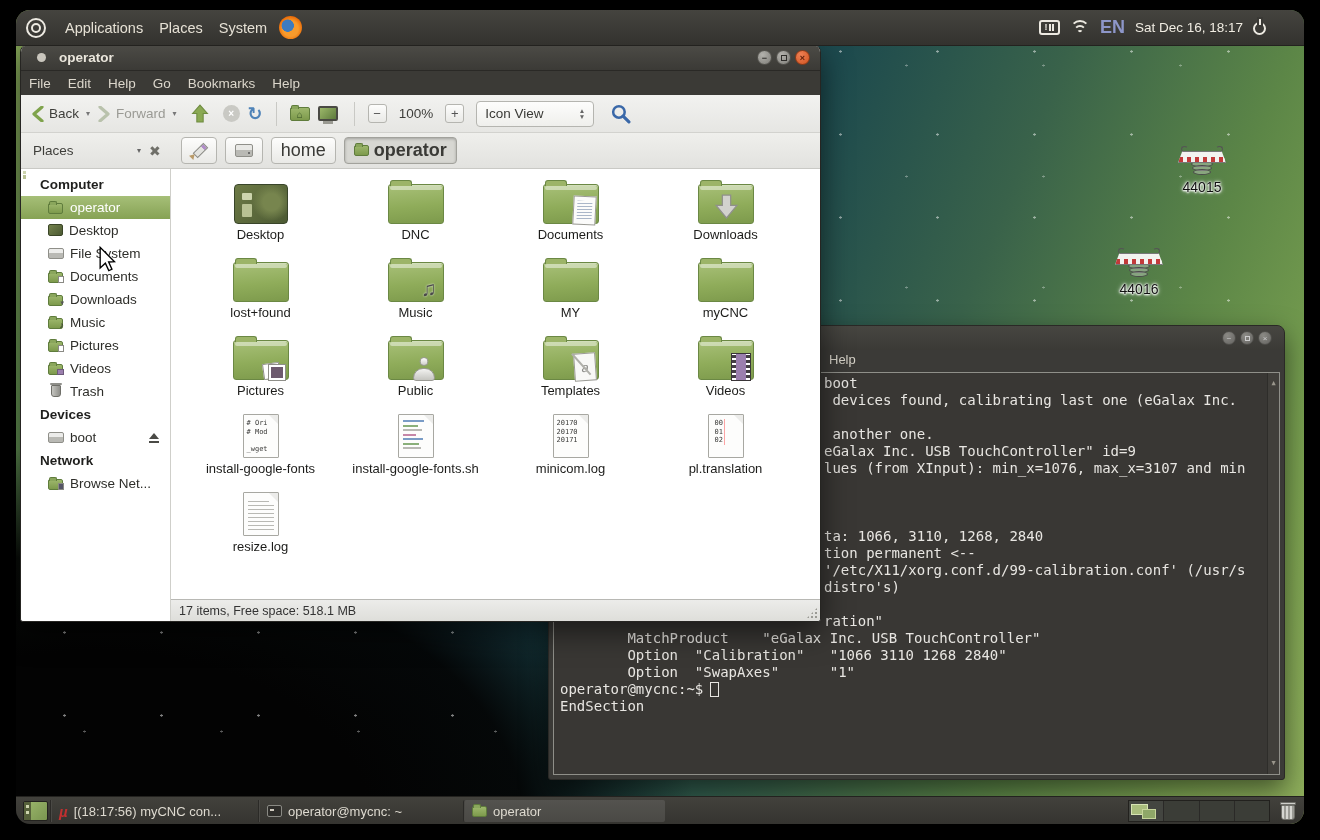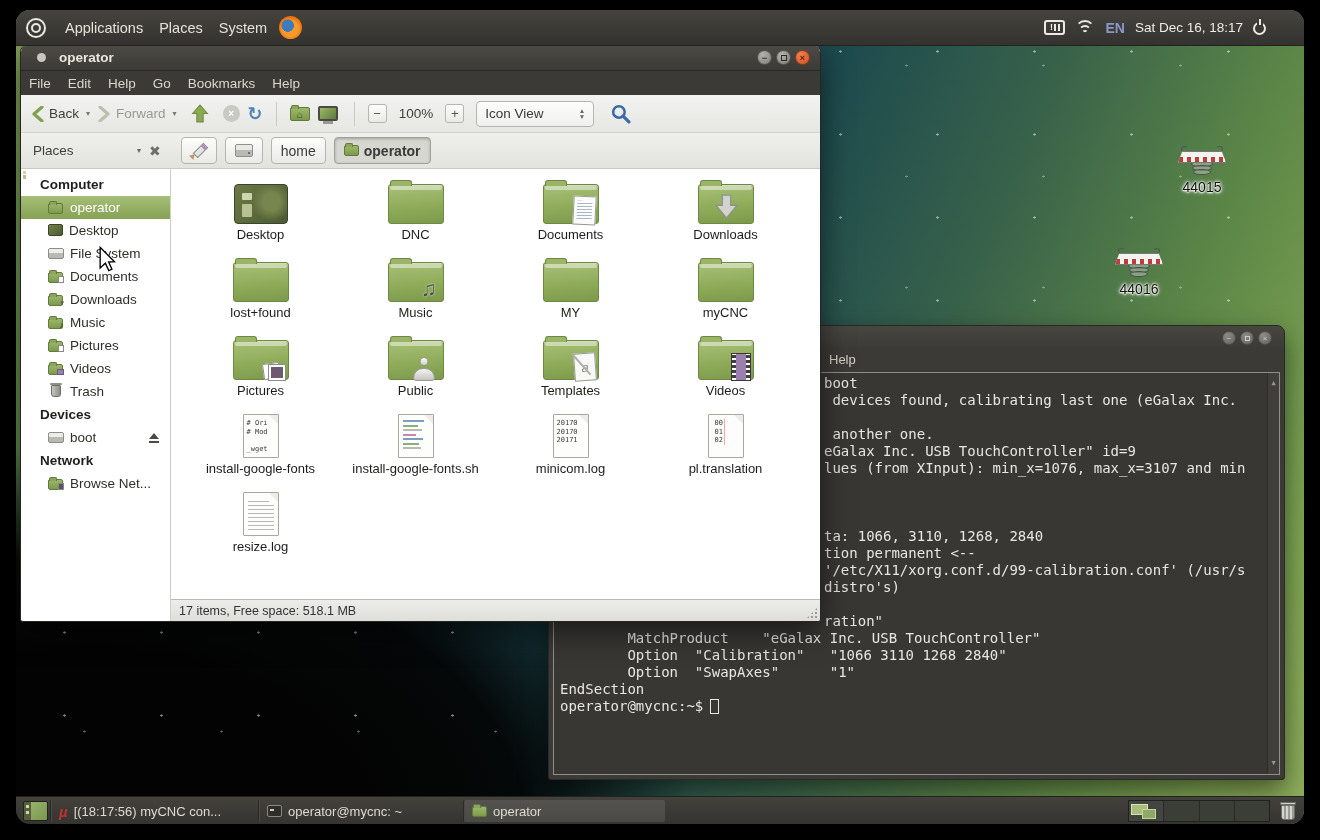--- a/index.html
+++ b/index.html
@@ -27,21 +27,21 @@
                radial-gradient(circle at 50% 55%, #f89b2c 0 45%, #e66000 78%, #cc4d00 100%);}
   .ptray{margin-left:auto;display:flex;align-items:center;gap:10px;}
   .kbi{width:21px;height:15px;border:2px solid #ece9e1;border-radius:3px;display:flex;align-items:center;justify-content:center;gap:1.5px;}
   .kbi b{font-size:9px;line-height:9px;color:#ece9e1;font-weight:bold;}
   .kbi i{width:2px;height:7px;background:#ece9e1;display:block;}
   .wifi{position:relative;width:20px;height:15px;overflow:hidden;}
   .wifi i{position:absolute;left:50%;transform:translateX(-50%);border:2px solid transparent;border-top-color:#ece9e1;border-radius:50%;}
   .wifi .a1{width:20px;height:20px;top:0px;}
   .wifi .a2{width:13px;height:13px;top:5px;}
   .wifi .a3{width:6px;height:6px;top:10px;}
-  .en{color:#8d96c9;font-weight:bold;font-size:14px;}
+  .en{color:#8d96c9;font-weight:bold;font-size:18px;}
   .clock{font-size:13.5px;color:#f0ece2;}
   .pwr{width:13px;height:13px;border:2px solid #ece9e1;border-radius:50%;position:relative;margin-top:2px;}
   .pwr::before{content:'';position:absolute;top:-5px;left:50%;transform:translateX(-50%);width:2px;height:6px;background:#ece9e1;box-shadow:0 0 0 2px #3a3935;}
 
   
   .dsi{position:absolute;width:64px;text-align:center;z-index:1;}
   .platform{width:48px;height:12px;margin:0 auto;background:#f3f3f0;border:1px solid #777;
     clip-path:polygon(9% 0,91% 0,100% 100%,0 100%);position:relative;}
   .platform::after{content:'';position:absolute;left:0;right:0;bottom:0;height:5px;
     background:repeating-linear-gradient(90deg,#c23a3a 0 4px,#f3f3f0 4px 8px);}
@@ -104,21 +104,21 @@
   .zlabel{font-size:13.5px;color:#3e3e3a;margin:0 4px;}
   .combo{height:26px;min-width:118px;border:1px solid #b5b5b0;border-radius:4px;background:linear-gradient(#fdfdfc,#efefec);
     display:flex;align-items:center;padding:0 8px;font-size:13.5px;color:#3a3a36;margin-left:4px;}
   .spin{display:flex;flex-direction:column;line-height:5.5px;font-size:6.5px;color:#666;margin-left:auto;padding-left:12px;}
   .fm-locbar{position:absolute;top:88px;left:0;right:0;height:36px;background:linear-gradient(#efefec,#e2e2df);
     border-bottom:1px solid #c9c9c5;display:flex;align-items:center;padding:0 12px;gap:8px;}
   .places{display:flex;align-items:center;width:108px;font-size:13.5px;color:#3e3e3a;}
   .places .da{margin-left:auto;font-size:8px;color:#666;}
   .xclose{font-size:14px;color:#6f6f69;font-weight:bold;margin-right:12px;}
   .pbtn{height:27px;min-width:30px;border:1px solid #b5b5b0;border-radius:4px;background:linear-gradient(#fdfdfc,#e9e9e6);
-    display:flex;align-items:center;justify-content:center;padding:0 9px;font-size:14px;color:#3a3a36;gap:5px;}
+    display:flex;align-items:center;justify-content:center;padding:0 9px;font-size:18px;color:#3a3a36;gap:5px;}
   .pbtn.active{background:#d7d7d2;box-shadow:inset 0 1px 3px rgba(0,0,0,.25);border-color:#a2a29c;font-weight:bold;}
   .pencil{width:16px;height:16px;position:relative;}
   .pencil::before{content:'';position:absolute;left:6px;top:0;width:5px;height:13px;
     background:linear-gradient(#b08cc8 0 28%,#e3e3df 28% 100%);border:1px solid #8a8a84;transform:rotate(45deg);}
   .pencil::after{content:'';position:absolute;left:0;bottom:0;border:3px solid transparent;border-top:5px solid #b99a68;transform:rotate(-135deg);}
   .diski{width:18px;height:13px;border:1px solid #8f8f89;border-radius:2px;background:linear-gradient(#e8e8e5 0 45%,#b9b9b4 45% 100%);position:relative;}
   .diski::after{content:'';position:absolute;right:2px;bottom:2px;width:2px;height:2px;background:#555;border-radius:50%;}
 
   
   .mfold{position:relative;width:15px;height:11px;background:linear-gradient(#9db76c,#7d9a4c);border:1px solid #5f7c3c;border-radius:2px;display:inline-block;}
@@ -289,22 +289,22 @@
           <div class="tline">tion permanent &lt;--</div>
           <div class="tline">'/etc/X11/xorg.conf.d/99-calibration.conf' (/usr/s</div>
           <div class="tline">distro's)</div>
           <div class="tline"></div>
           <div class="tline">ration"</div>
         </div>
       <div class="tfull" id="term-full">
           <div class="tline">        MatchProduct    "eGalax Inc. USB TouchController"</div>
           <div class="tline">        Option  "Calibration"   "1066 3110 1268 2840"</div>
           <div class="tline">        Option  "SwapAxes"      "1"</div>
+          <div class="tline"><span>operator@mycnc:~$</span><span class="tcur"></span></div>
           <div class="tline">EndSection</div>
-          <div class="tline"><span>operator@mycnc:~$</span><span class="tcur"></span></div>
         </div>
       <div class="tscroll">
         <span>▲</span>
         <span>▼</span>
       </div>
     </div>
   </div>
 
   <div class="fm">
     <div class="fm-title">

